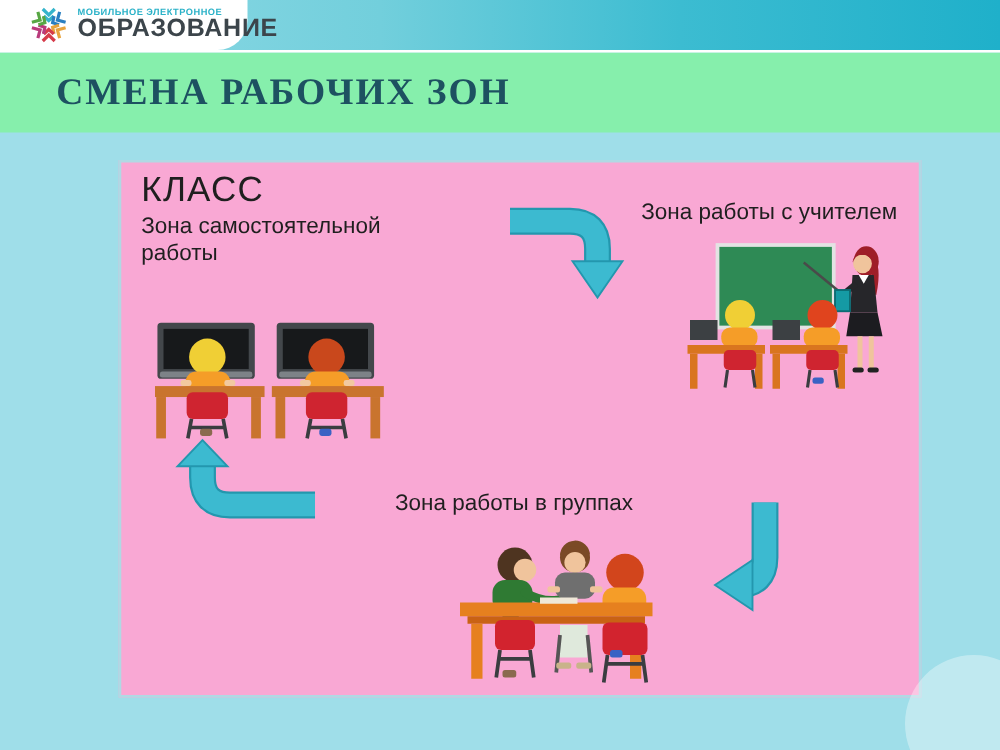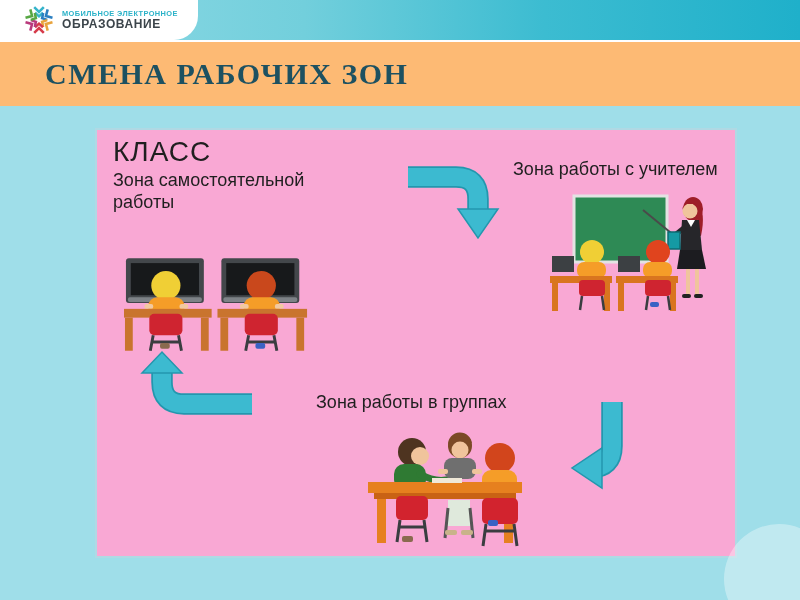--- a/index.html
+++ b/index.html
@@ -7,24 +7,24 @@
          font-family:"Liberation Sans","DejaVu Sans",sans-serif;}
   
   .top-band{position:absolute;left:0;top:0;width:800px;height:40px;
             background:linear-gradient(90deg,#93dbe6 0%,#72cfdc 38%,#3cbcd1 68%,#1fb0ca 100%);}
   .logo-plate{position:absolute;left:0;top:0;width:198px;height:40px;background:#ffffff;
               border-radius:0 0 24px 0;display:flex;align-items:center;gap:7px;
               padding-left:23px;box-sizing:border-box;z-index:3;}
   .logo-icon{width:32px;height:34px;flex:0 0 auto;}
   .logo-text{display:flex;flex-direction:column;line-height:1.05;}
   .logo-line1{font-size:7.4px;font-weight:bold;color:#2bb2c8;letter-spacing:.4px;}
-  .logo-line2{font-size:12px;font-weight:bold;color:#3c454b;letter-spacing:.6px;}
+  .logo-line2{font-size:20px;font-weight:bold;color:#3c454b;letter-spacing:.6px;}
   .white-line{position:absolute;left:0;top:40px;width:800px;height:2px;background:#ffffff;z-index:2;}
   
-  .title-strip{position:absolute;left:0;top:42px;width:800px;height:64px;background:#fdba74;}
+  .title-strip{position:absolute;left:0;top:42px;width:800px;height:64px;background:#86efac;}
   .slide-title{margin:0;padding-left:45px;line-height:64px;
                font-family:"Liberation Serif","DejaVu Serif",serif;font-weight:bold;
                font-size:30px;letter-spacing:1.5px;color:#1d5161;}
   
   .panel{position:absolute;left:95px;top:128px;width:642px;height:430px;background:#f9a8d4;
          border:2px solid #b0d9e4;box-sizing:border-box;}
   .klass{position:absolute;left:16px;top:6px;font-size:28px;color:#1f1f1f;letter-spacing:1px;}
   .zone-label{position:absolute;font-size:18px;color:#1f1f1f;line-height:1.22;}
   .zone-self{left:16px;top:40px;width:220px;}
   .zone-teacher{left:416px;top:29px;white-space:nowrap;}

